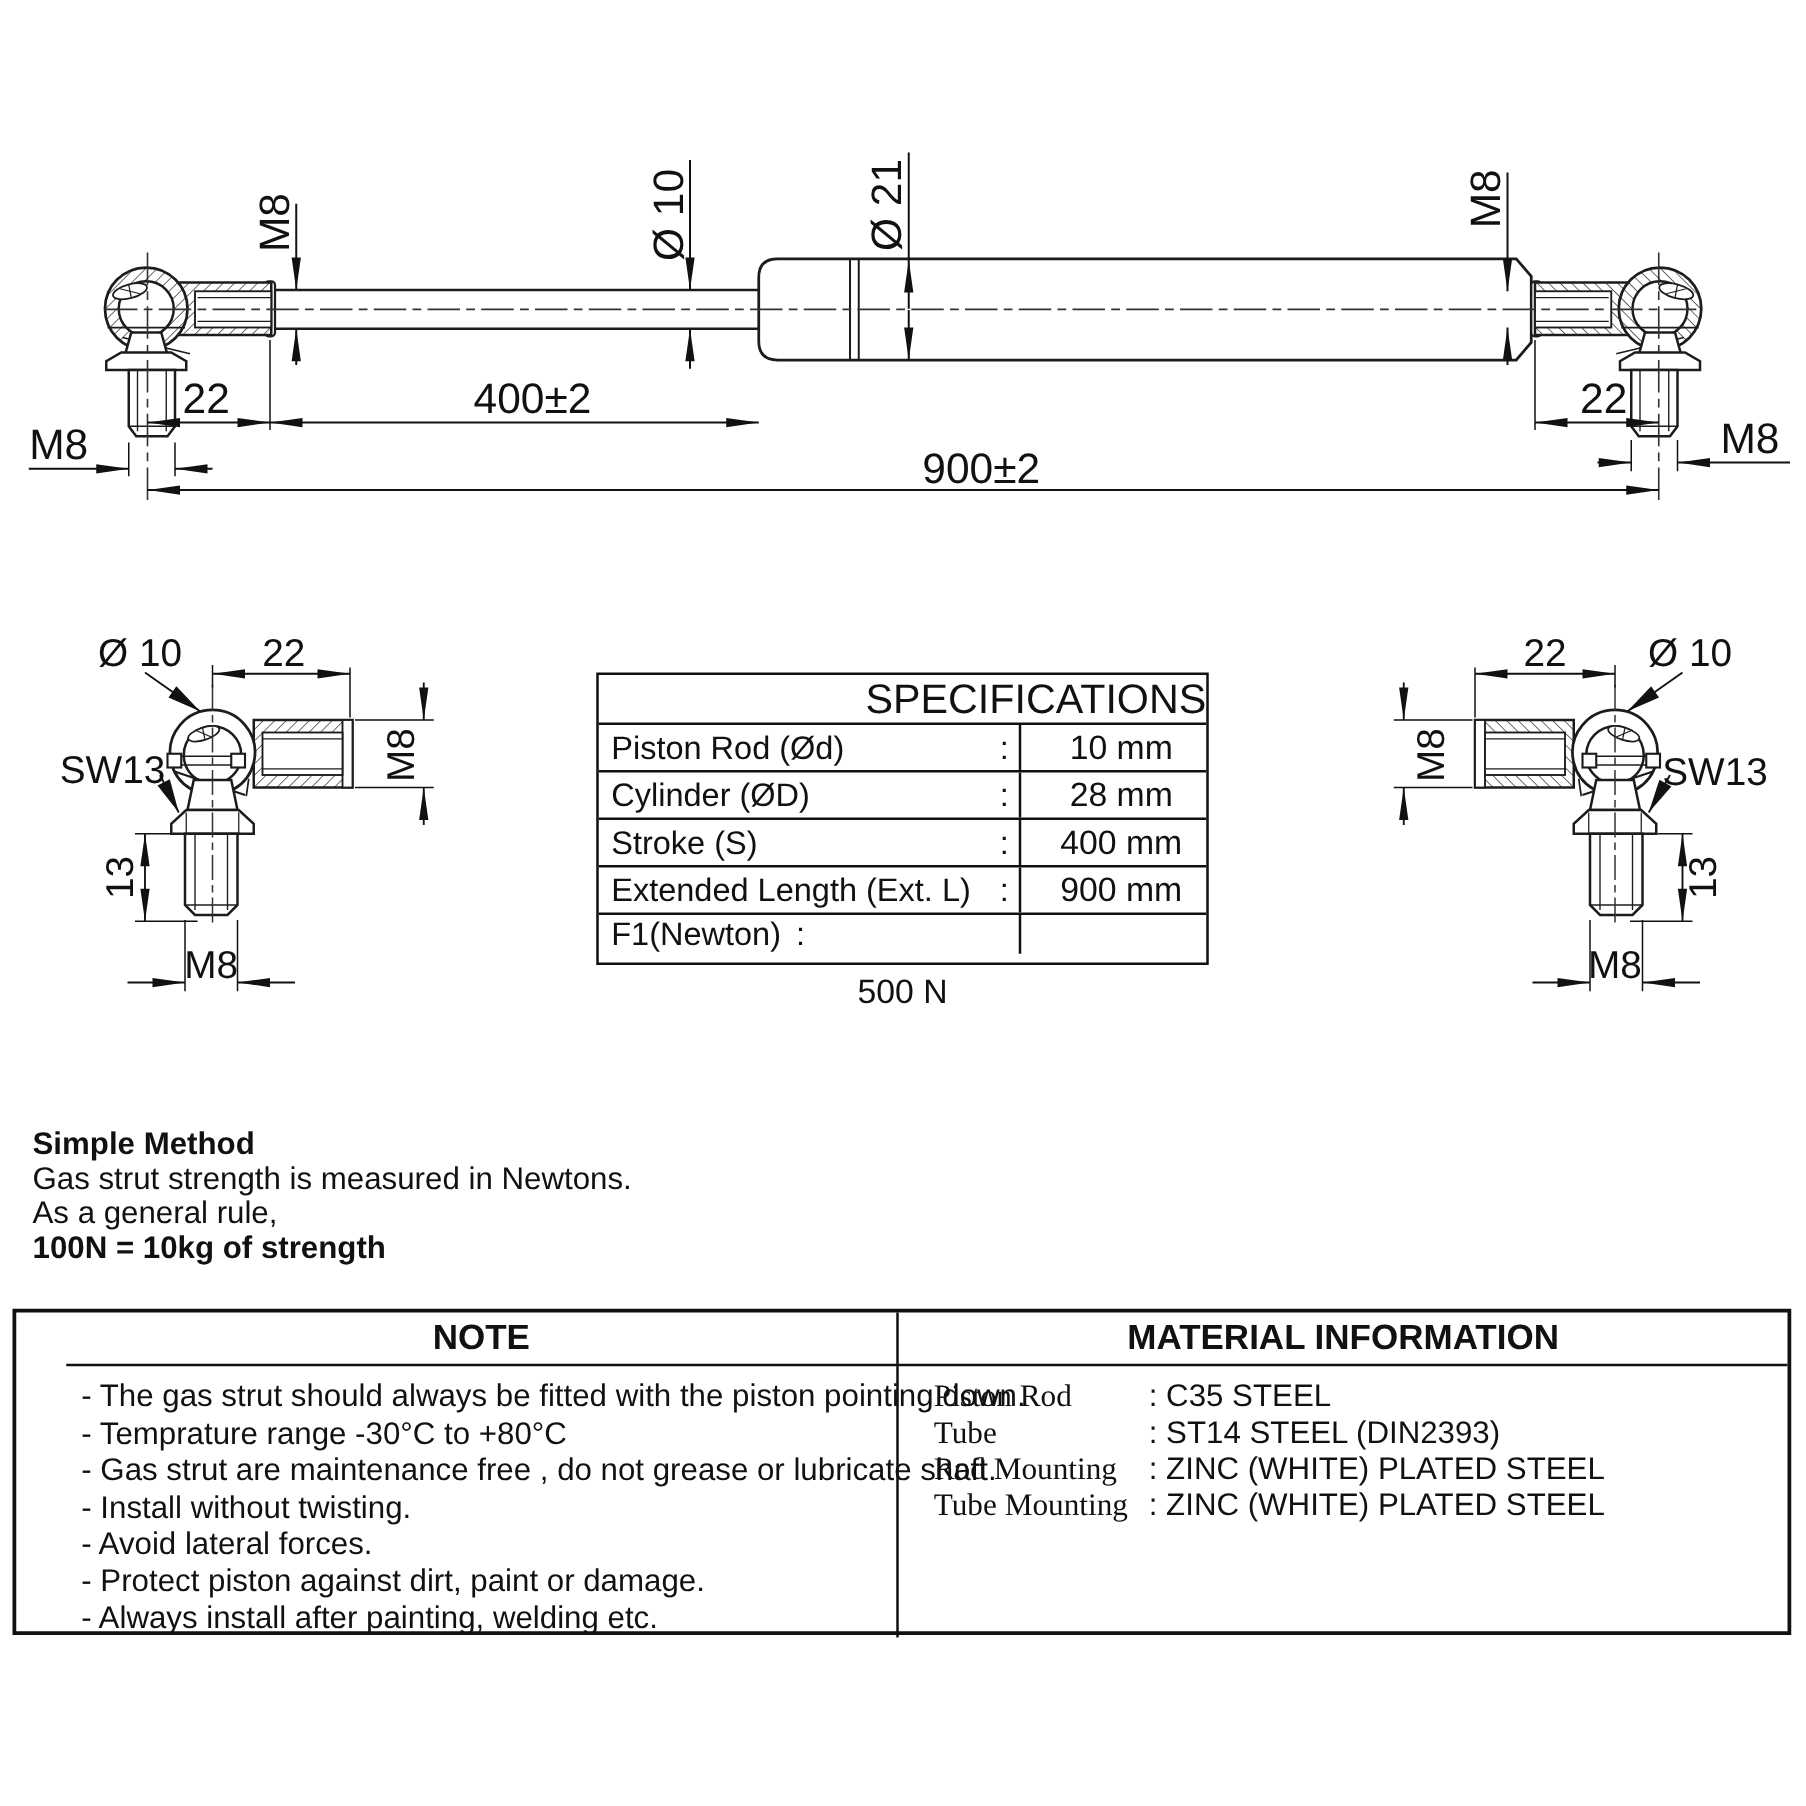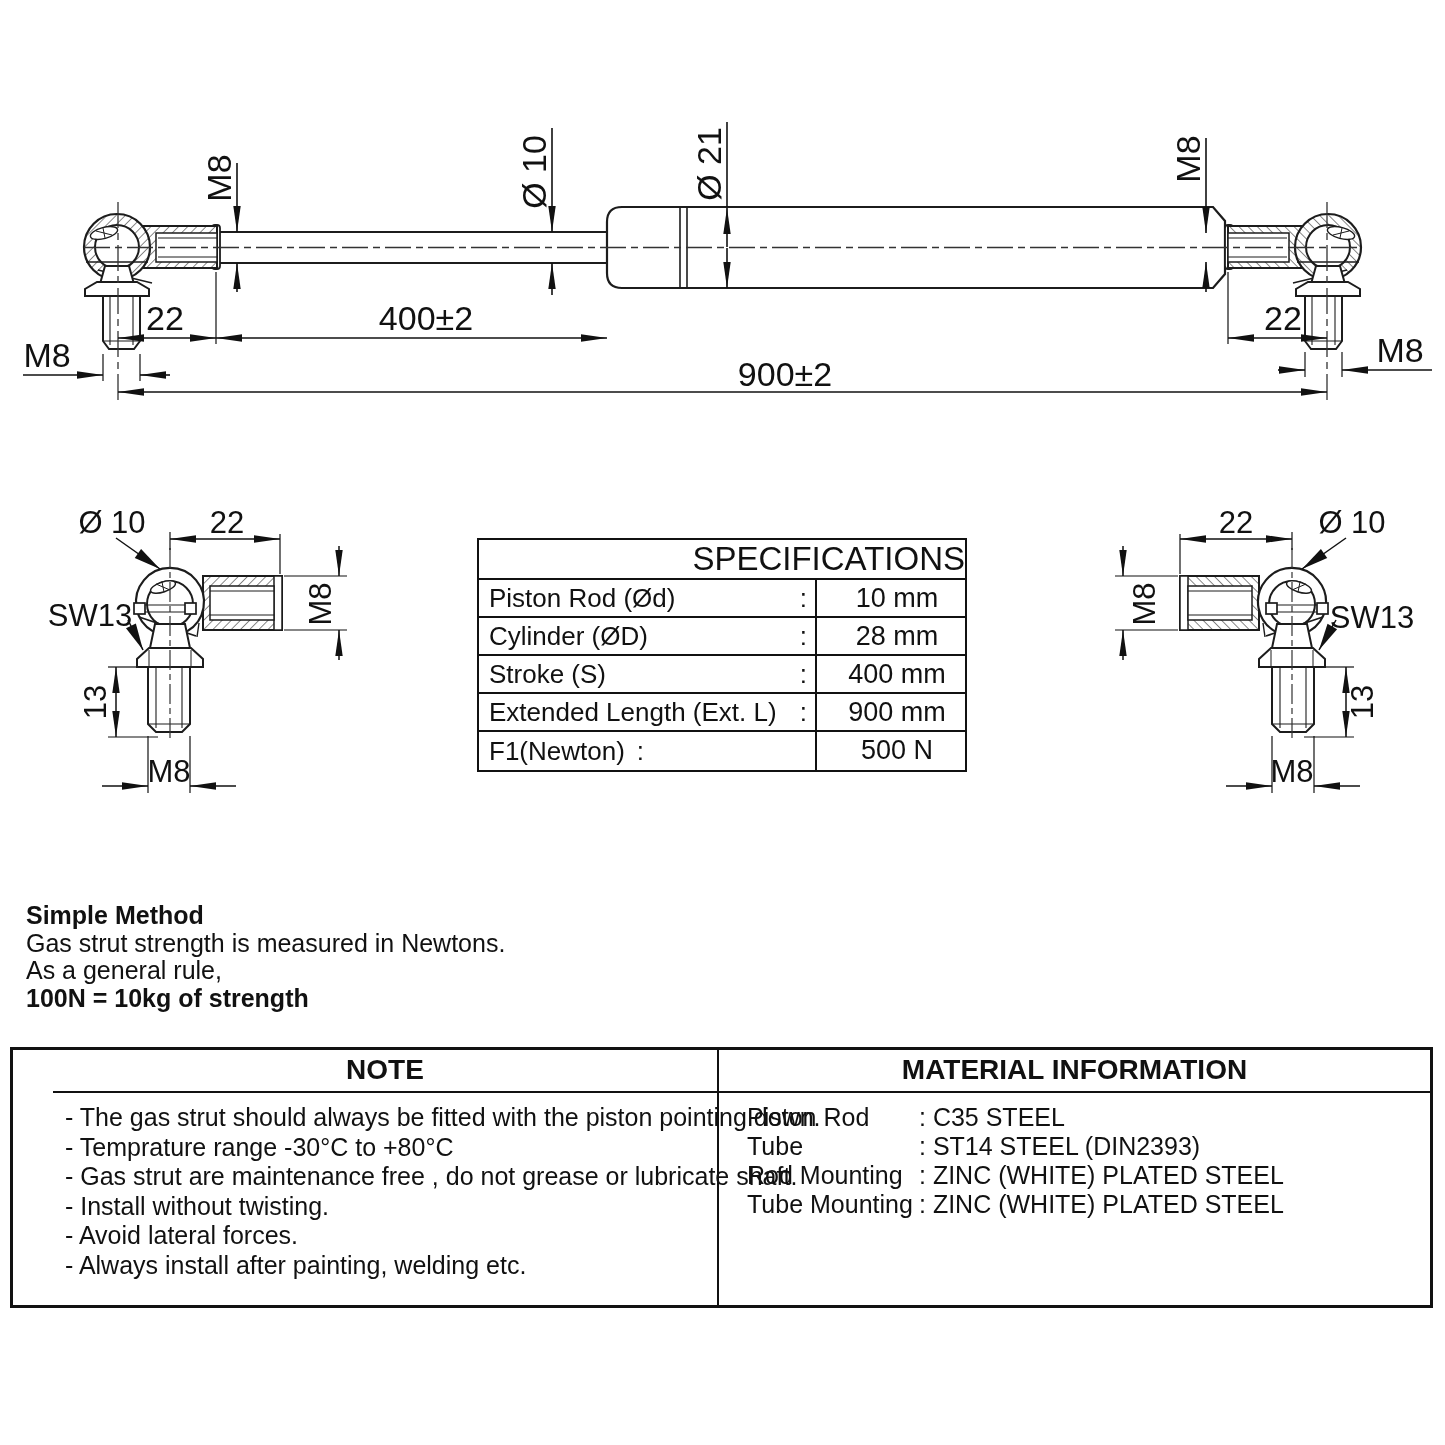--- a/index.html
+++ b/index.html
@@ -10,42 +10,42 @@
   svg text{font-family:"Liberation Sans", sans-serif;fill:#111;}
   .dimtxt{font-size:34px;}
   .dimtxt-sm{font-size:31px;}
 
   
   .spec-table{position:absolute;left:477px;top:538px;width:490px;
               border:2.5px solid #111;box-sizing:border-box;background:#fff;}
   .spec-title{height:38px;line-height:38px;text-align:right;font-size:33px;
               border-bottom:2px solid #111;}
   .spec-row{display:flex;height:38px;border-bottom:2px solid #111;box-sizing:border-box;gap:12px;}
-  .spec-row:last-child{border-bottom:none;}
+  .spec-row:last-child{border-bottom:none;flex-direction:column;}
   .spec-label{width:338px;box-sizing:border-box;border-right:2px solid #111;
               display:flex;align-items:center;justify-content:space-between;
               padding:0 8px 0 10px;font-size:26px;}
   .spec-row.inline .spec-label{justify-content:flex-start;gap:12px;}
   .spec-value{flex:1;text-align:center;font-size:27px;line-height:36px;}
 
   
   .simple-method{position:absolute;left:26px;top:902px;font-size:25px;line-height:27.5px;}
   .simple-method .b{font-weight:bold;}
 
   
   .info-table{position:absolute;left:10px;top:1047px;width:1423px;height:261px;
               border:3px solid #111;box-sizing:border-box;background:#fff;
               display:grid;grid-template-columns:706px 1fr;grid-template-rows:43px 1fr;}
   .info-head{border-bottom:2.5px solid #111;text-align:center;font-weight:bold;
              font-size:28px;line-height:40px;box-sizing:border-box;}
   .info-head.left,.info-body.left{border-right:2.5px solid #111;margin-left:40px;}
   .info-body{box-sizing:border-box;padding:10px 6px 0 12px;}
   .note-item{font-size:25px;line-height:29.5px;white-space:nowrap;}
   .mat-row{display:flex;font-size:25px;line-height:29px;padding-left:16px;}
-  .mat-label{width:172px;flex:none;}
+  .mat-label{width:172px;flex:none;font-family:Liberation Serif, serif;}
 </style>
 </head>
 <body>
 
 <div class="page">
 
   <svg style="left:0;top:0" width="1445" height="460" viewBox="0 0 1445 460">
     <defs>
       <marker id="arw" orient="auto-start-reverse" markerUnits="userSpaceOnUse" markerWidth="28" markerHeight="10" refX="28" refY="5">
         <path d="M28,5 L2,1.3 L2,8.7 Z" fill="#111"></path>
@@ -279,20 +279,21 @@
 
   <div class="info-table">
     <div class="info-head left">NOTE</div>
     <div class="info-head">MATERIAL INFORMATION</div>
     <div class="info-body left">
       <div class="note-item">- The gas strut should always be fitted with the piston pointing down.</div>
       <div class="note-item">- Temprature range -30°C to +80°C</div>
       <div class="note-item">- Gas strut are maintenance free , do not grease or lubricate shaft.</div>
       <div class="note-item">- Install without twisting.</div>
       <div class="note-item">- Avoid lateral forces.</div>
+      <div class="note-item">- Protect piston against dirt, paint or damage.</div>
       <div class="note-item">- Always install after painting, welding etc.</div>
     </div>
     <div class="info-body">
       <div class="mat-row">
         <span class="mat-label">Piston Rod</span>
         <span>: C35 STEEL</span>
       </div>
       <div class="mat-row">
         <span class="mat-label">Tube</span>
         <span>: ST14 STEEL (DIN2393)</span>

